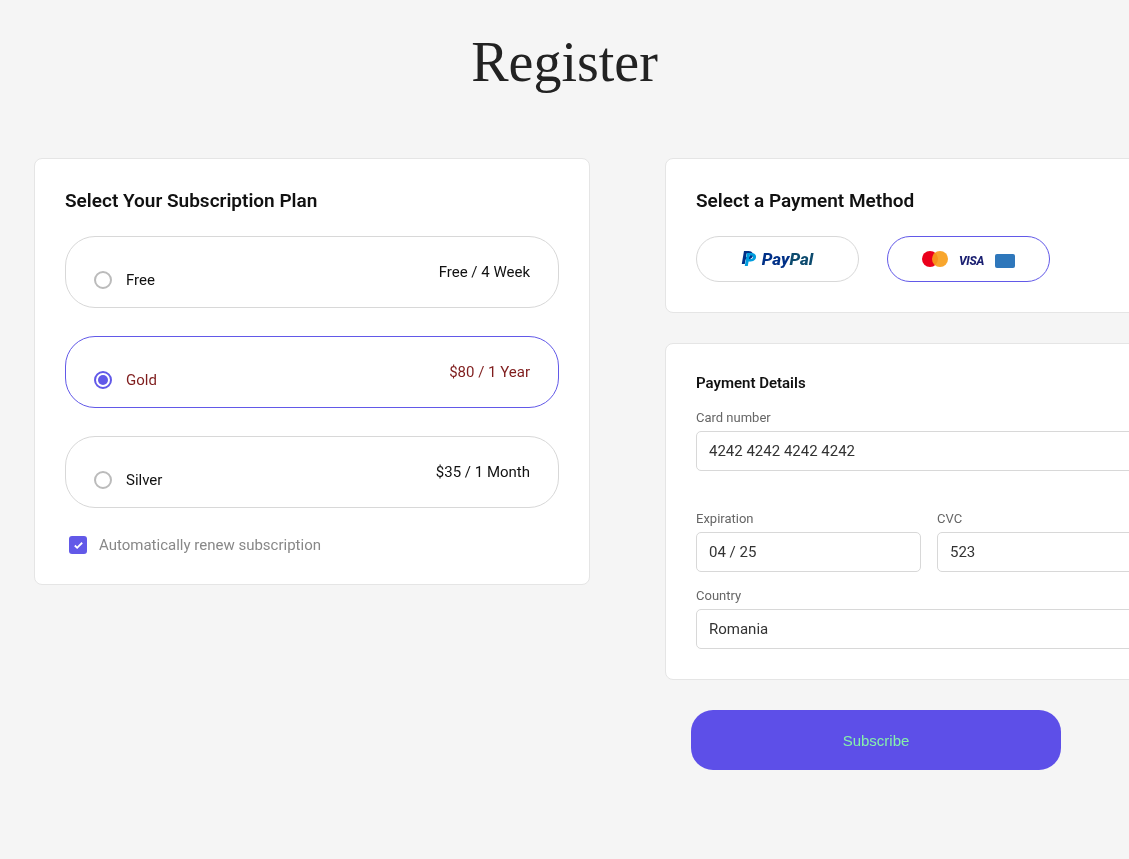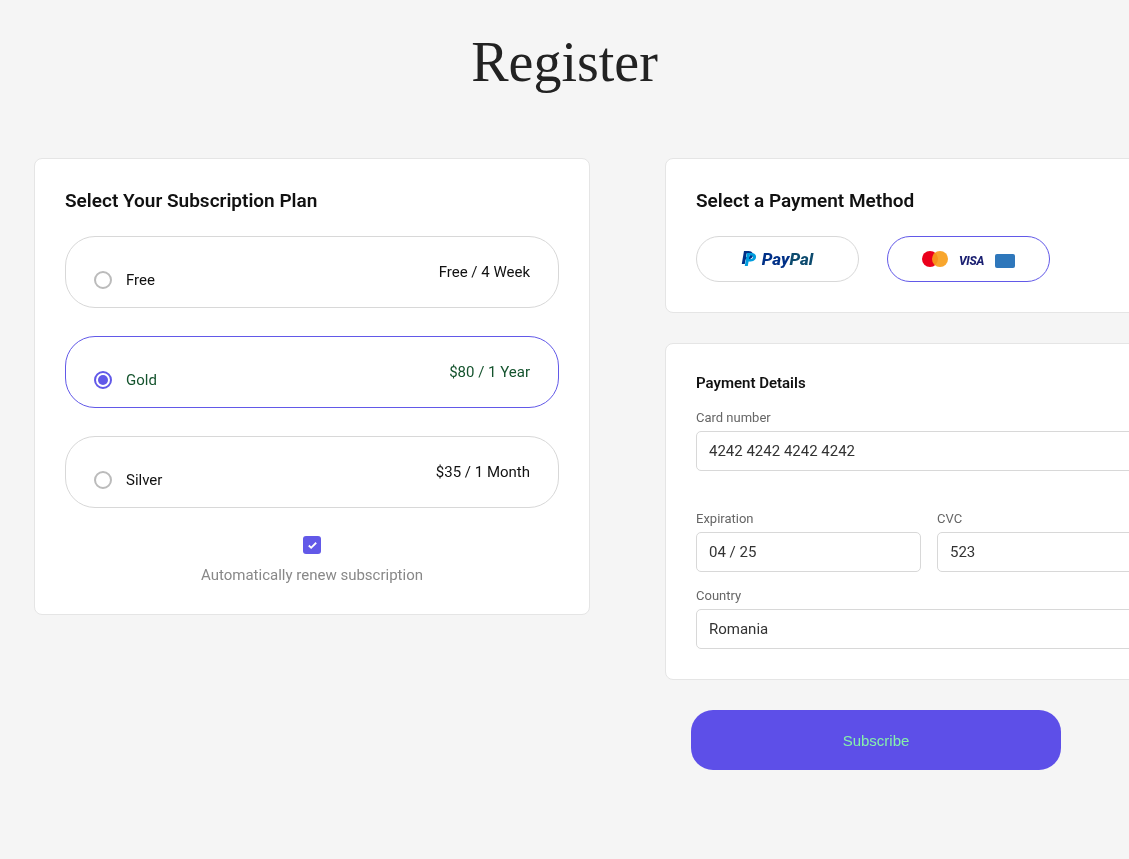--- a/index.html
+++ b/index.html
@@ -41,36 +41,36 @@
       justify-content: space-between;
       border: 1px solid #d8d8d8;
       border-radius: 30px;
       padding: 18px 28px;
       margin-bottom: 28px;
       cursor: pointer;
       font-size: 15px;
     }
     .plan-option.selected {
       border-color: #6259e8;
-      color: #14532d;
+      color: #7f1d1d;
     }
     .plan-left { display: flex; align-items: center; gap: 14px; margin-top: 16px; }
     .radio {
       width: 18px; height: 18px; border-radius: 50%;
       border: 2px solid #bbb; position: relative; flex-shrink: 0;
     }
     .plan-option.selected .radio { border-color: #6259e8; }
     .plan-option.selected .radio::after {
       content: ''; position: absolute; top: 50%; left: 50%;
       width: 10px; height: 10px; background: #6259e8; border-radius: 50%;
       transform: translate(-50%, -50%);
     }
     .checkbox-row {
       display: flex; align-items: center; gap: 12px;
-      font-size: 15px; color: #888; padding: 0 4px; flex-direction: column;
+      font-size: 15px; color: #888; padding: 0 4px;
     }
     .checkbox {
       width: 18px; height: 18px; background: #6259e8; border-radius: 3px;
       display: flex; align-items: center; justify-content: center;
       color: #fff; font-size: 12px; cursor: pointer;
     }
     .pay-methods { display: flex; flex-wrap: wrap; gap: 28px; }
     .pay-method {
       border: 1px solid #d8d8d8; border-radius: 26px;
       height: 46px; width: 163px;

